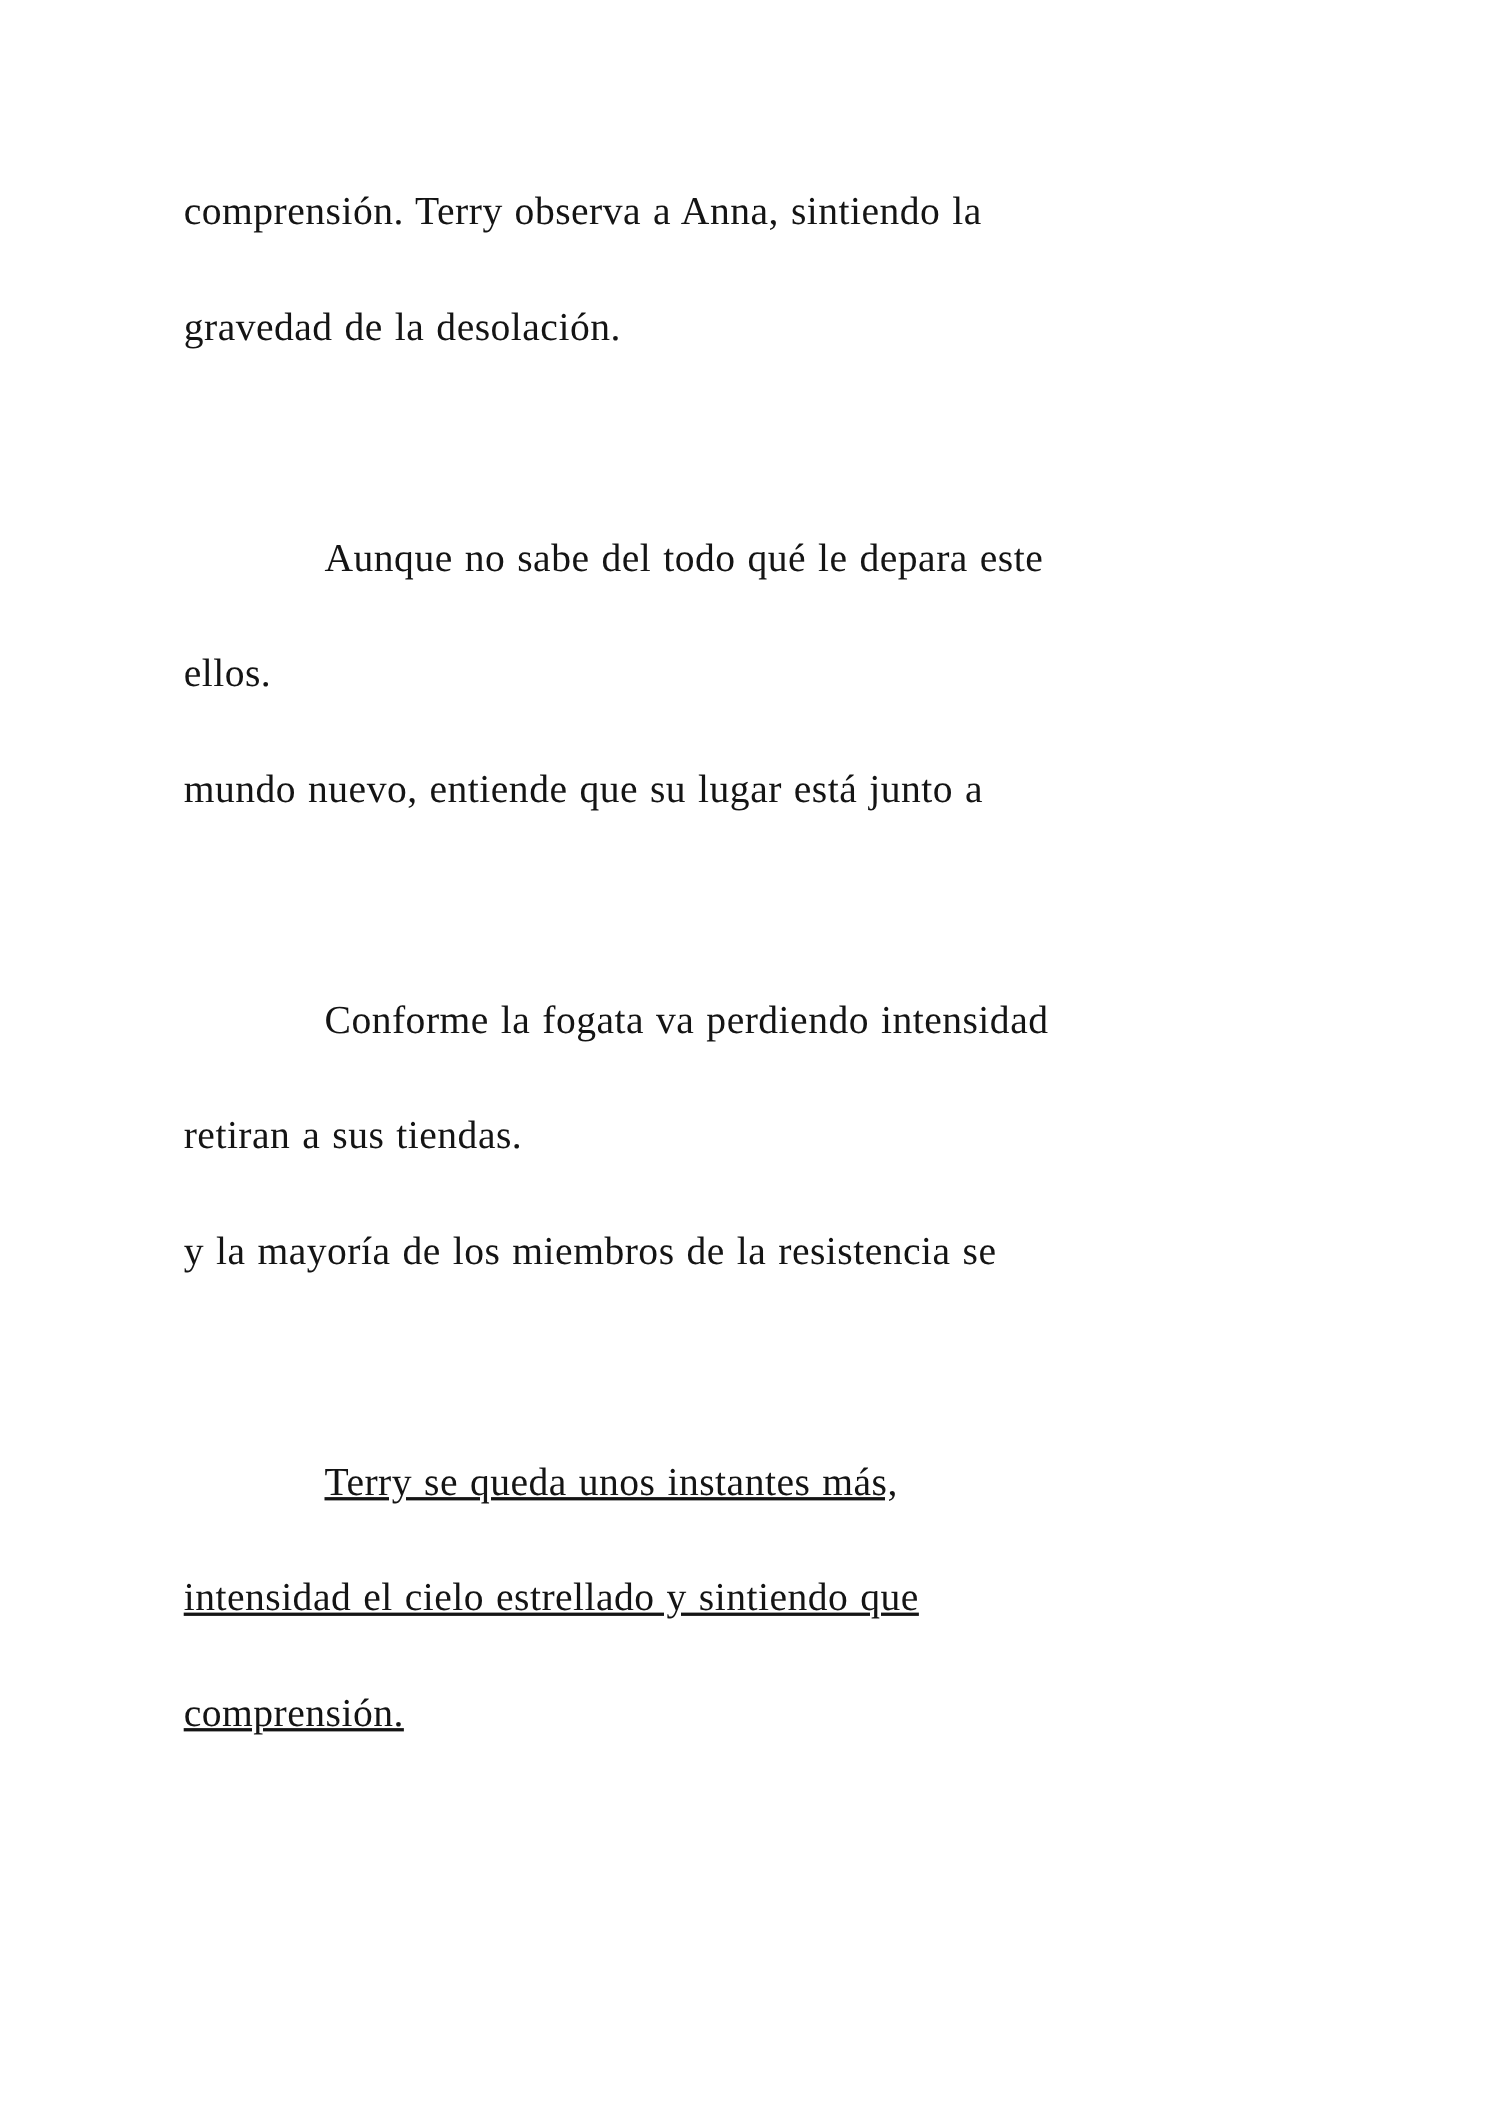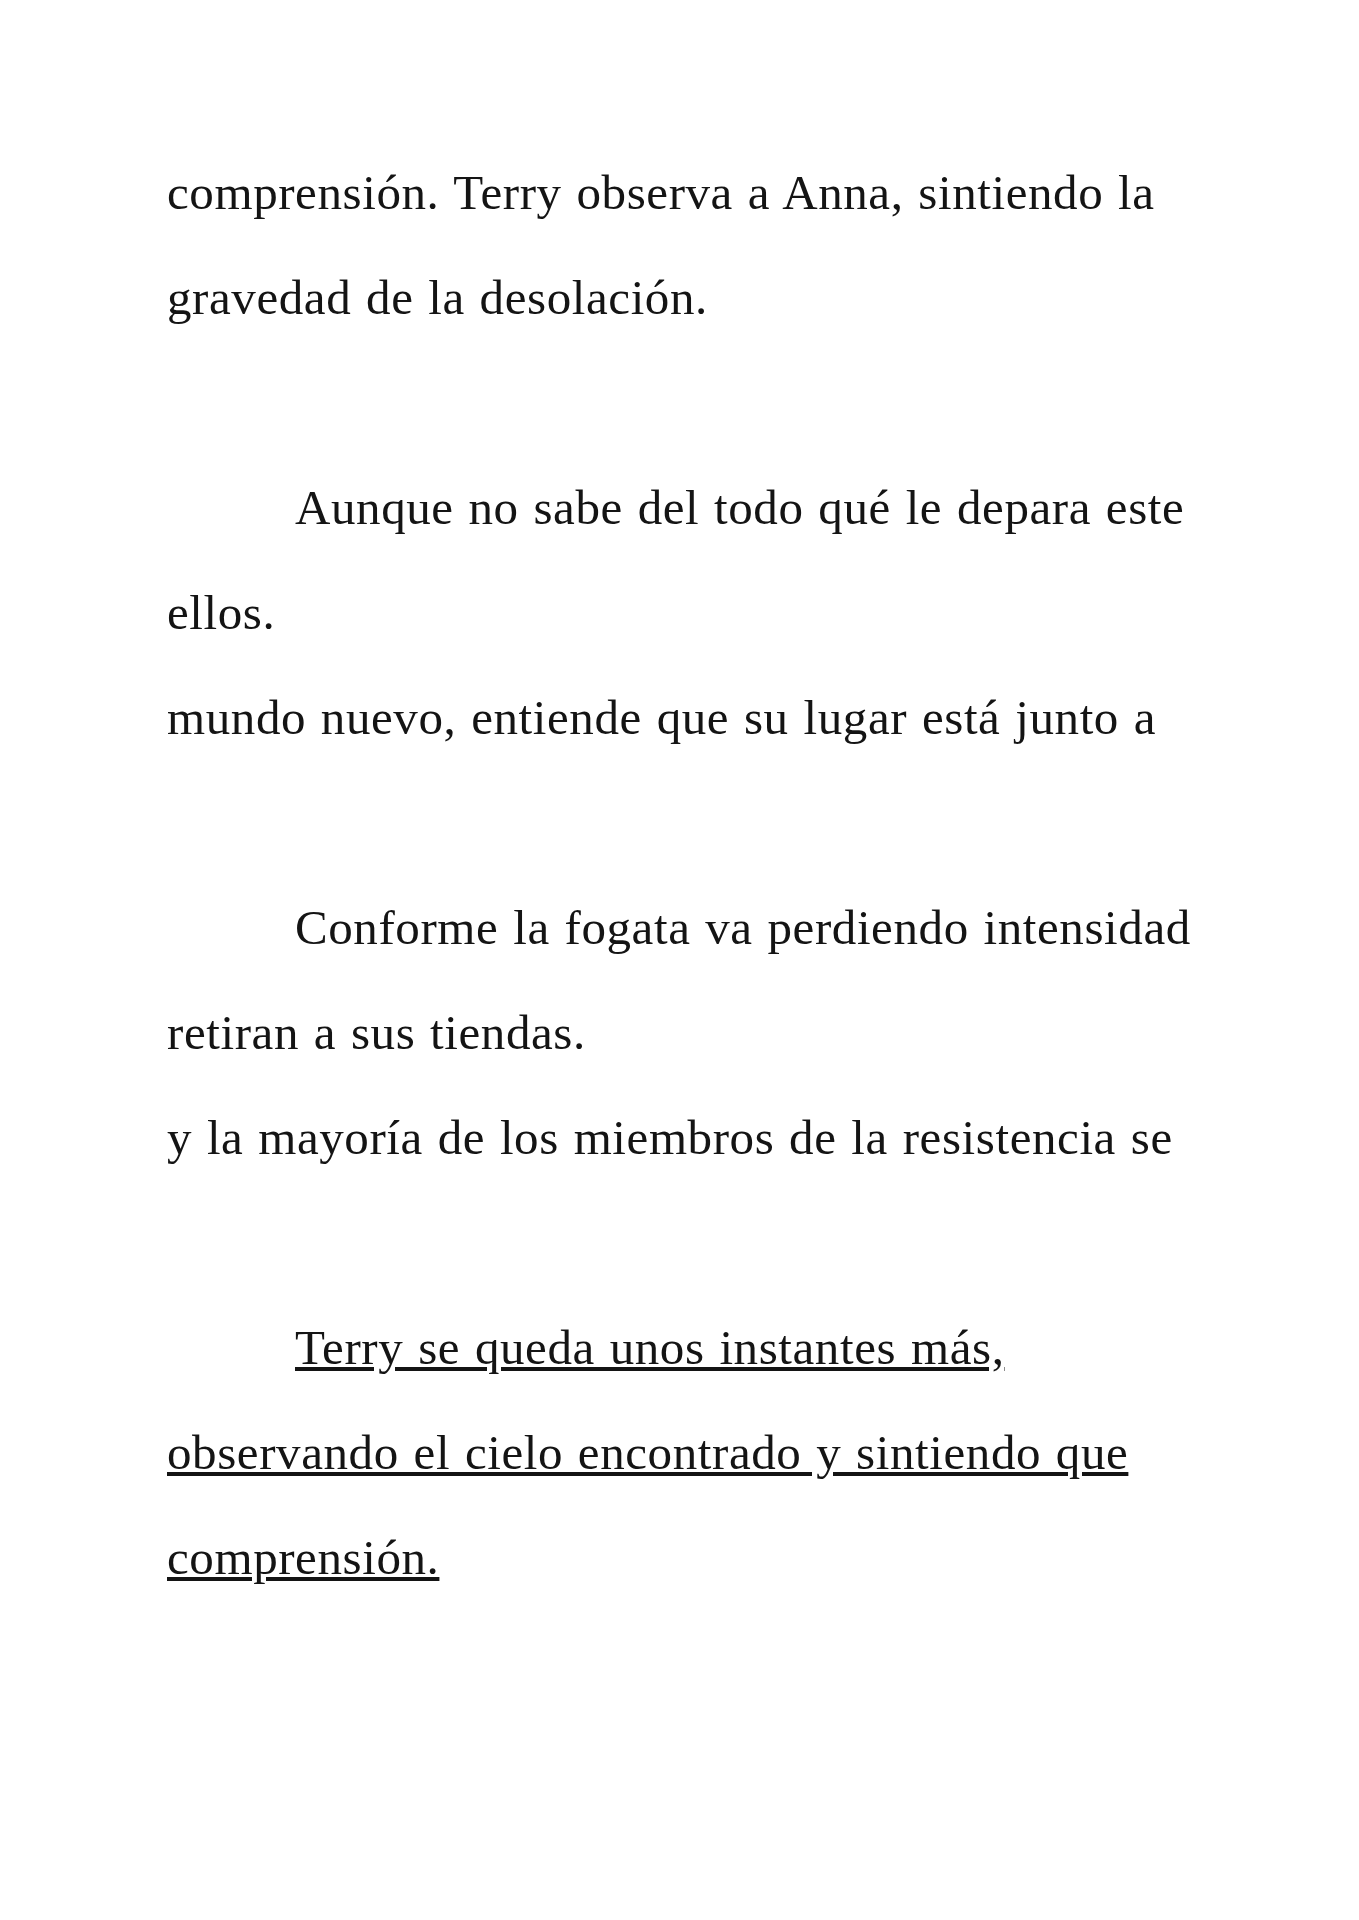--- a/index.html
+++ b/index.html
@@ -18,21 +18,21 @@
   }
   .text-block {
     position: absolute;
     left: 167px;
     top: 140px;
     width: 1025px;
   }
   .paragraph {
     margin: 0 0 105px 0;
     padding: 0;
-    font-size: 49px;
+    font-size: 36px;
   }
   .paragraph:last-child {
     margin-bottom: 0;
     text-decoration: underline;
   }
   .line {
     display: block;
     white-space: nowrap;
     height: 105px;
     line-height: 105px;
@@ -57,17 +57,17 @@
         <span class="line">ellos.</span>
         <span class="line">mundo nuevo, entiende que su lugar está junto a</span>
       </p>
       <p class="paragraph indent">
         <span class="line">Conforme la fogata va perdiendo intensidad</span>
         <span class="line">retiran a sus tiendas.</span>
         <span class="line">y la mayoría de los miembros de la resistencia se</span>
       </p>
       <p class="paragraph indent">
         <span class="line">Terry se queda unos instantes más,</span>
-        <span class="line">observando el cielo encontrado y sintiendo que</span>
+        <span class="line">intensidad el cielo estrellado y sintiendo que</span>
         <span class="line">comprensión.</span>
       </p>
     </div>
 </div>
 
 </body></html>

